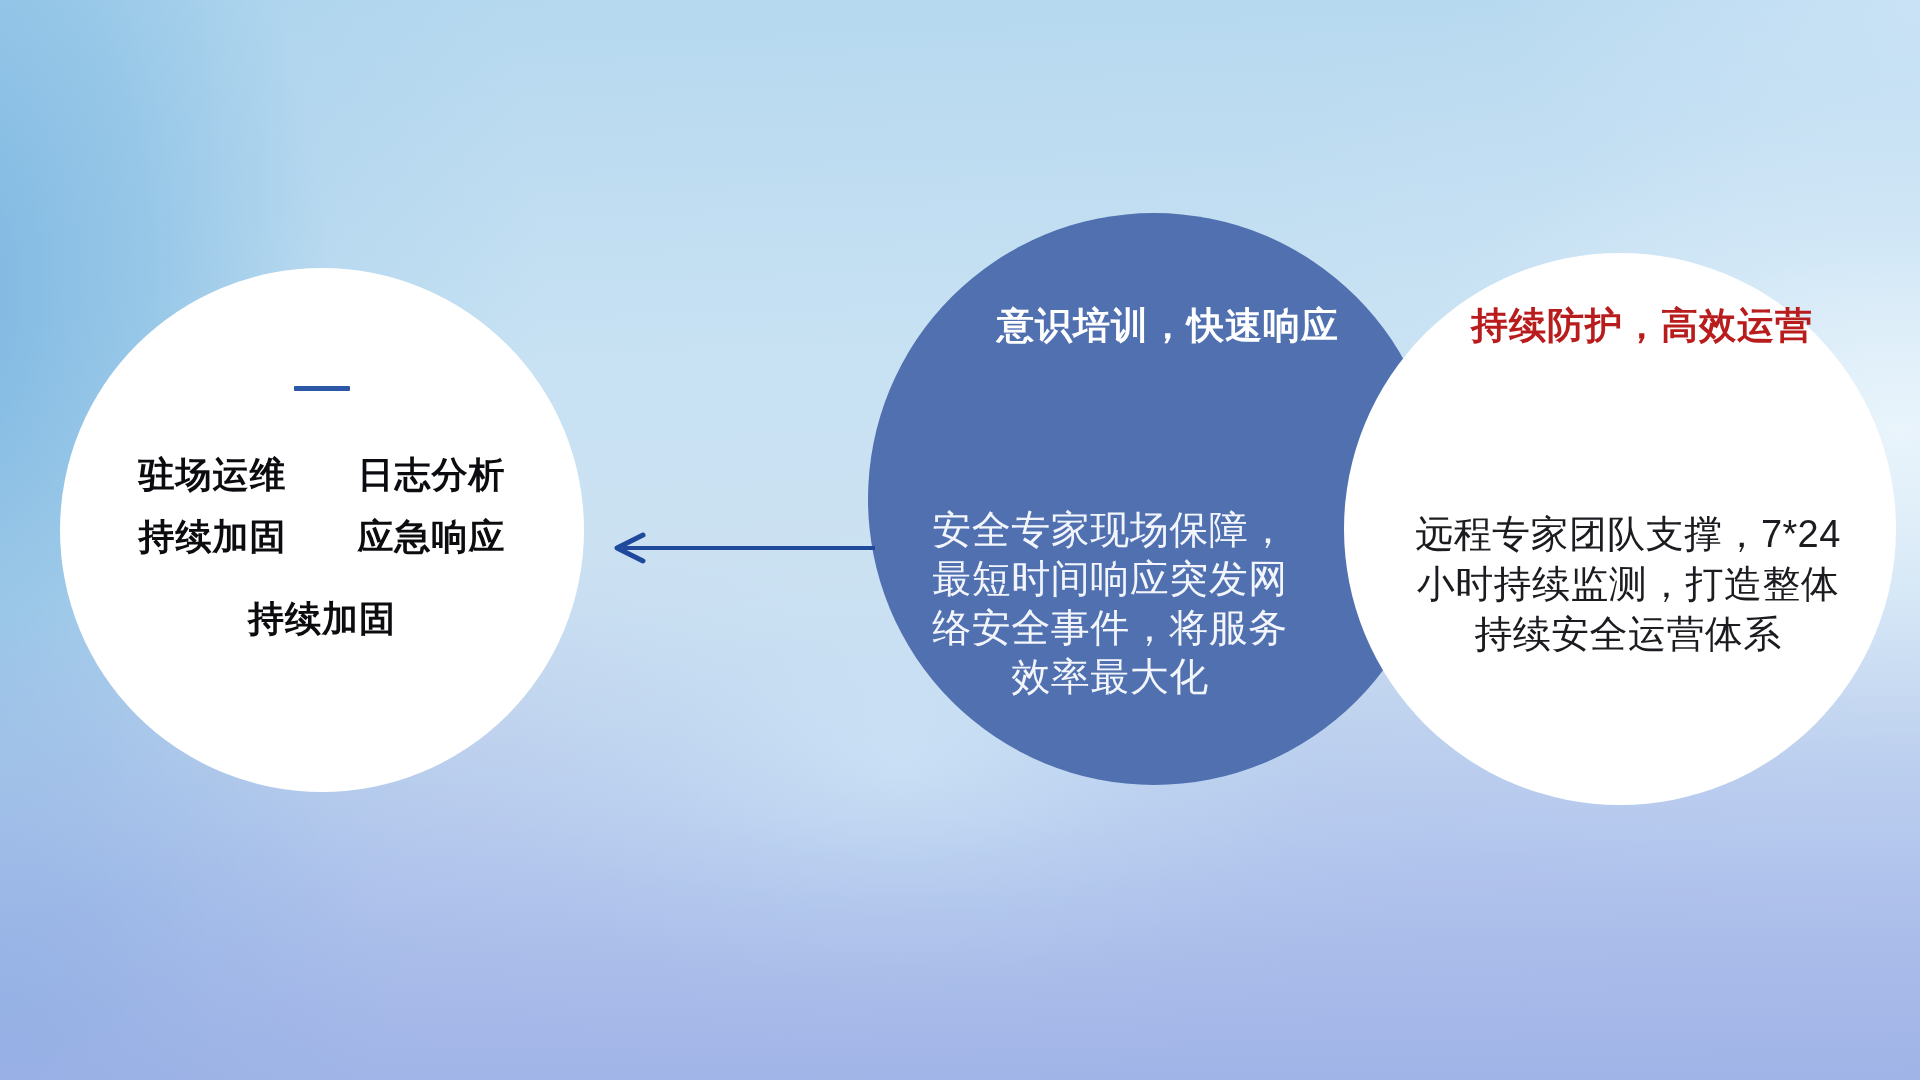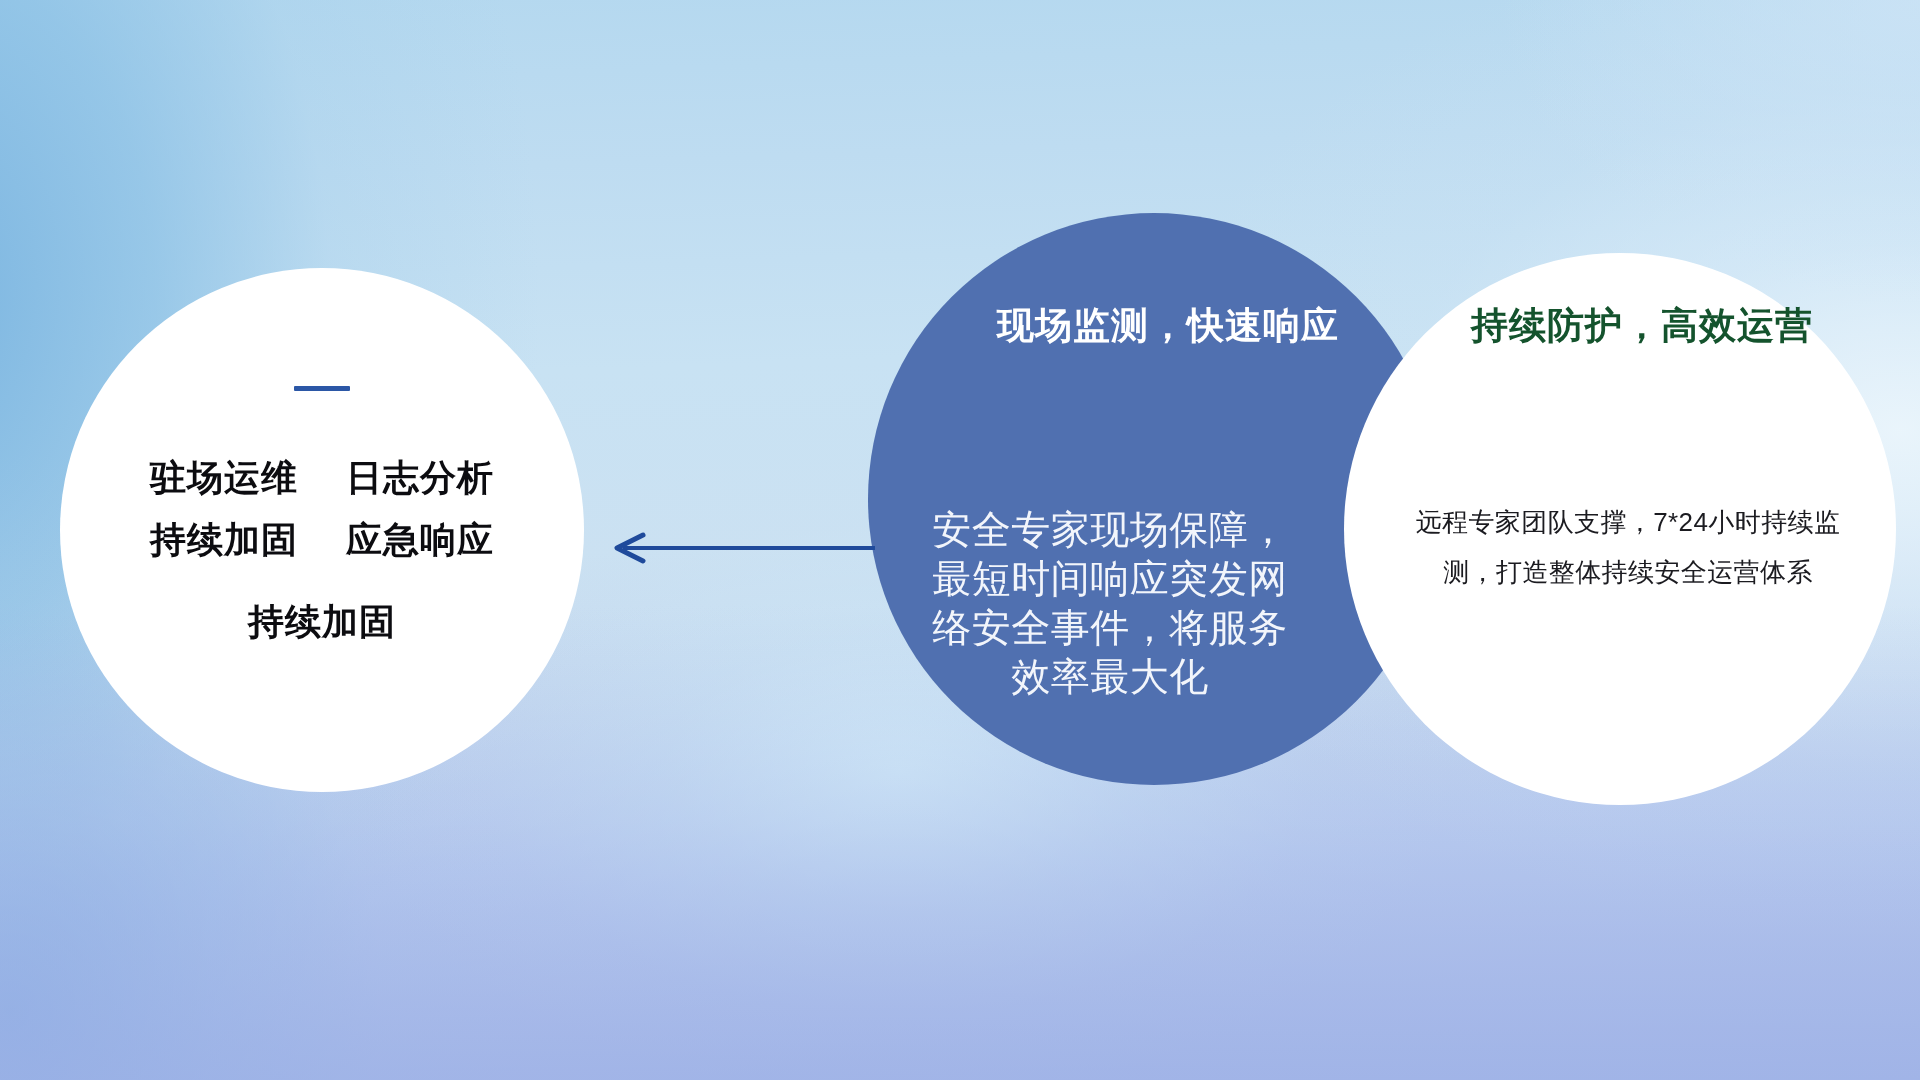--- a/index.html
+++ b/index.html
@@ -103,20 +103,21 @@
     border-radius: 1px;
   }
   #left-lines {
     margin-top: 56px;
     text-align: center;
     color: #0c0c10;
     font-weight: bold;
     font-size: 36px;
     line-height: 62px;
     letter-spacing: 1px;
+    font-family: Liberation Mono, monospace;
   }
   #left-lines .row { white-space: nowrap; }
   #left-lines .row .gap { display: inline-block; width: 26px; }
   #left-lines .row.last { margin-top: 20px; }
 
   
   #arrow {
     position: absolute;
     left: 597px; top: 528px;
     width: 278px; height: 40px;
@@ -158,35 +159,35 @@
   #right-content {
     position: absolute;
     left: 1344px; top: 253px;
     width: 552px; height: 552px;
   }
   #right-heading {
     position: absolute;
     left: 0; top: 48px;
     width: 552px;
     text-align: center;
-    color: #14532d;
+    color: #b91c1c;
     font-weight: bold;
     font-size: 37px;
     letter-spacing: 1px;
     white-space: nowrap;
     padding-left: 44px;
     box-sizing: border-box;
   }
   #right-body {
     position: absolute;
-    left: 58px; top: 244px;
+    left: 58px; top: 256px;
     width: 452px;
     text-align: center;
     color: #1b1b20;
-    font-size: 26px;
+    font-size: 38px;
     line-height: 50px;
     letter-spacing: 0.4px;
   }
 </style>
 </head>
 <body>
 
 <div id="stage">
 
   <div class="bg-layer bg-base"></div>
@@ -202,21 +203,21 @@
   <svg id="arrow" viewBox="0 0 278 40">
     <line x1="278" y1="20" x2="26" y2="20" stroke="#1f4a9b" stroke-width="4"></line>
     <polyline points="46,7 20,20 46,33" fill="none" stroke="#1f4a9b" stroke-width="5" stroke-linecap="round" stroke-linejoin="round"></polyline>
   </svg>
 
   <div class="circle" id="circle-left"></div>
 
   <div class="circle" id="circle-right"></div>
 
   <div id="mid-content">
-    <div id="mid-heading">现场监测，快速响应</div>
+    <div id="mid-heading">意识培训，快速响应</div>
     <div id="mid-body">安全专家现场保障，最短时间响应突发网络安全事件，将服务效率最大化</div>
   </div>
 
   <div id="left-content">
     <div id="left-dash"></div>
     <div id="left-lines">
       <div class="row">
         <span>驻场运维</span>
         <span class="gap"></span>
         <span>日志分析</span>

